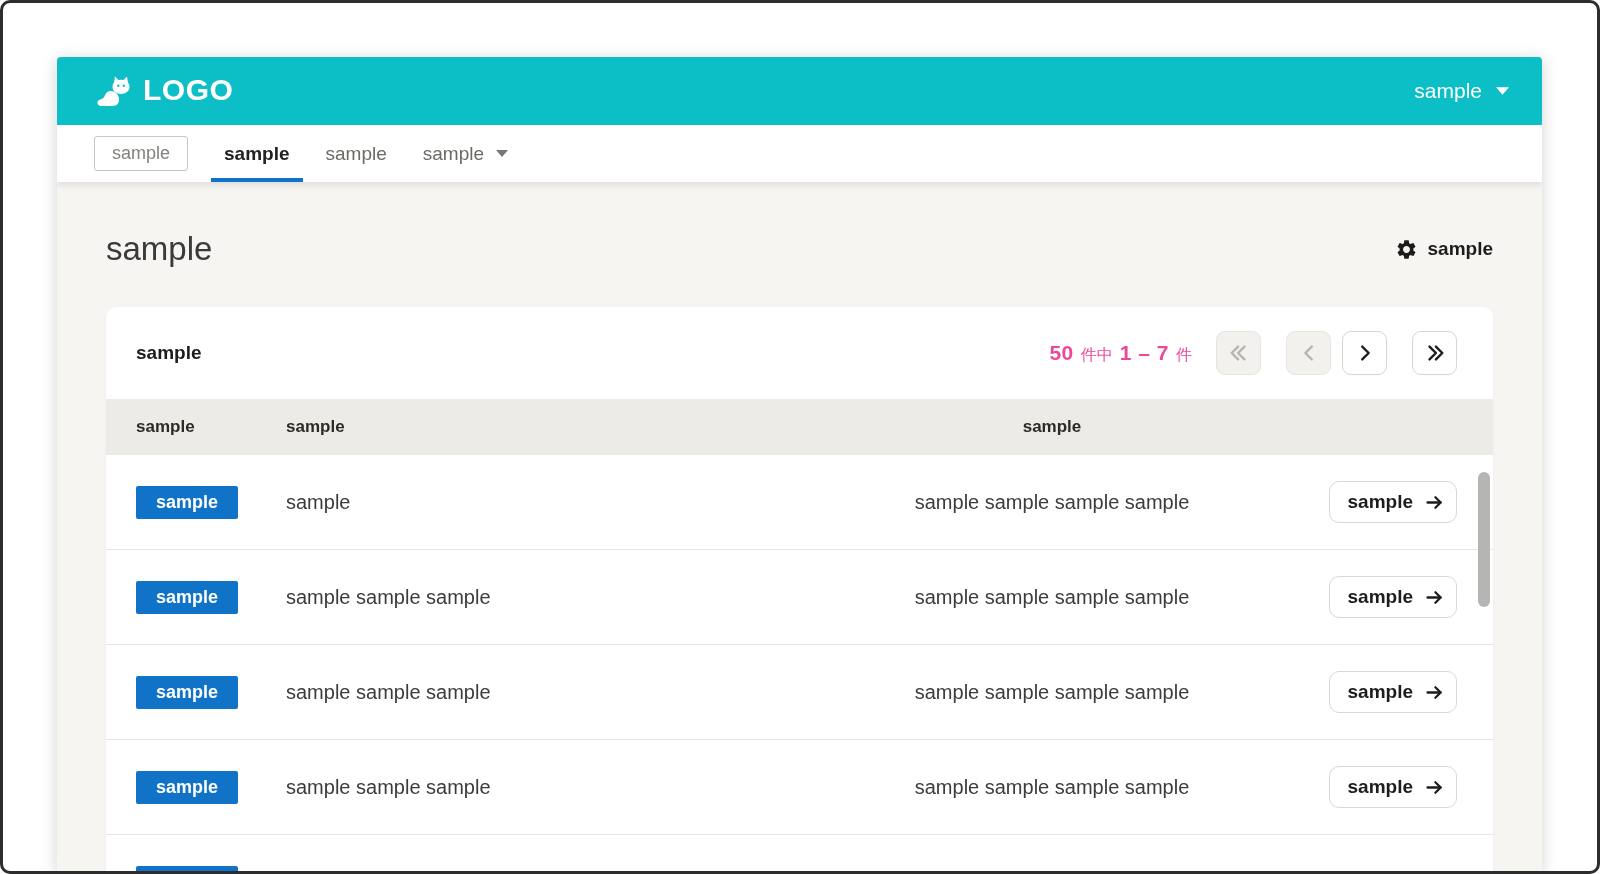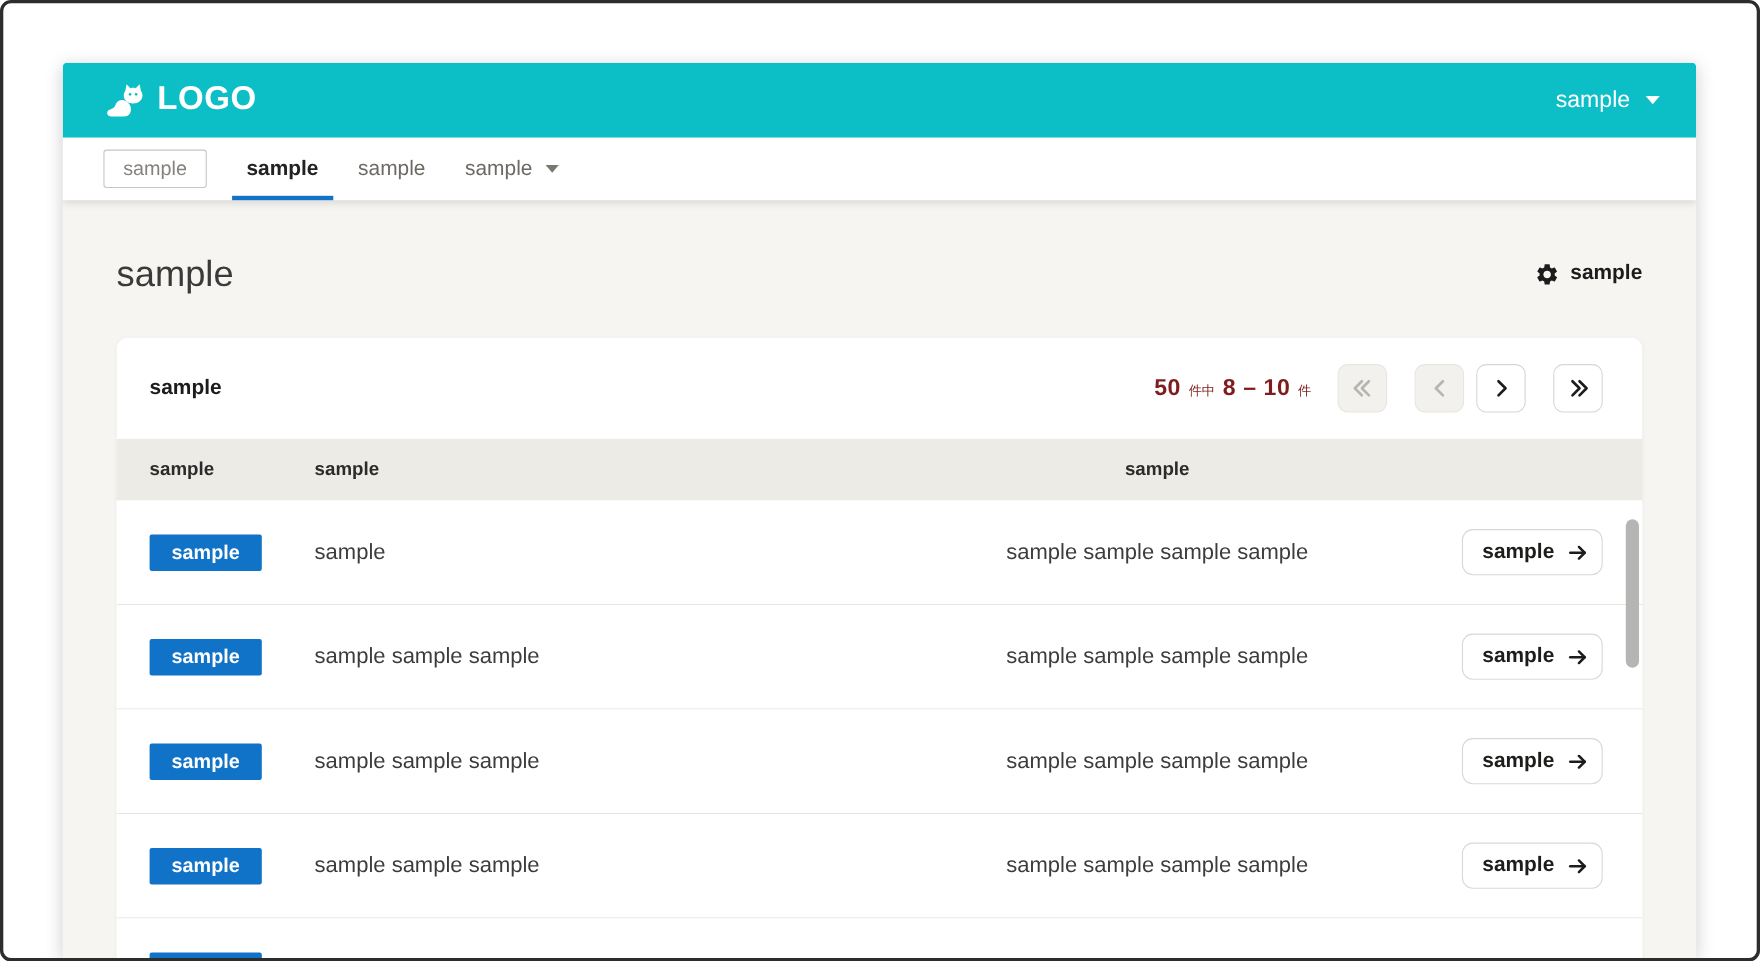--- a/index.html
+++ b/index.html
@@ -75,23 +75,23 @@
   .settings { display: flex; align-items: center; gap: 10px; font-size: 19px; font-weight: bold; color: #1c1c1c; cursor: pointer; }
   
   .card {
     position: relative; margin-top: 35px;
     background: #fff; border-radius: 10px;
     box-shadow: 0 1px 3px rgba(0,0,0,.05);
   }
   .card-head { height: 92px; display: flex; align-items: center; padding: 0 36px 0 30px; }
   .card-title { font-size: 19px; font-weight: bold; color: #1c1c1c; }
   .pagi { margin-left: auto; display: flex; align-items: center; }
-  .pagi-info { display: flex; align-items: baseline; gap: 7px; margin-right: 24px; color: #7f1d1d; white-space: nowrap; }
+  .pagi-info { display: flex; align-items: baseline; gap: 7px; margin-right: 24px; color: #ec4899; white-space: nowrap; }
   .pagi-num { font-size: 21px; font-weight: bold; letter-spacing: .5px; }
-  .pagi-unit { font-size: 12px; }
+  .pagi-unit { font-size: 16px; }
   .pg-btn {
     width: 45px; height: 44px; border-radius: 9px;
     display: flex; align-items: center; justify-content: center;
     background: #fff; border: 1px solid #d9d6d0; color: #1d1d1b; cursor: pointer;
   }
   .pg-btn.disabled { background: #f2f1ed; border-color: #e7e5e0; color: #b7b5b0; cursor: default; }
   .pg-btn.m25 { margin-right: 25px; }
   .pg-btn.m11 { margin-right: 11px; }
   
   .t-head, .t-row {
@@ -196,21 +196,21 @@
     </div>
 
     <div class="card">
 
       <div class="card-head">
         <div class="card-title">sample</div>
         <div class="pagi">
           <div class="pagi-info">
             <span class="pagi-num">50</span>
             <span class="pagi-unit">件中</span>
-            <span class="pagi-num">8 – 10</span>
+            <span class="pagi-num">1 – 7</span>
             <span class="pagi-unit">件</span>
           </div>
           <button class="pg-btn m25 disabled" disabled="">
             <span>
               <svg width="22" height="22" viewBox="0 0 24 24" fill="none" stroke="currentColor" stroke-width="2.6" stroke-linecap="round" stroke-linejoin="round">
                   <path d="M18 5l-7 7 7 7"></path>
                   <path d="M11 5l-7 7 7 7"></path>
                 </svg>
             </span>
           </button>

